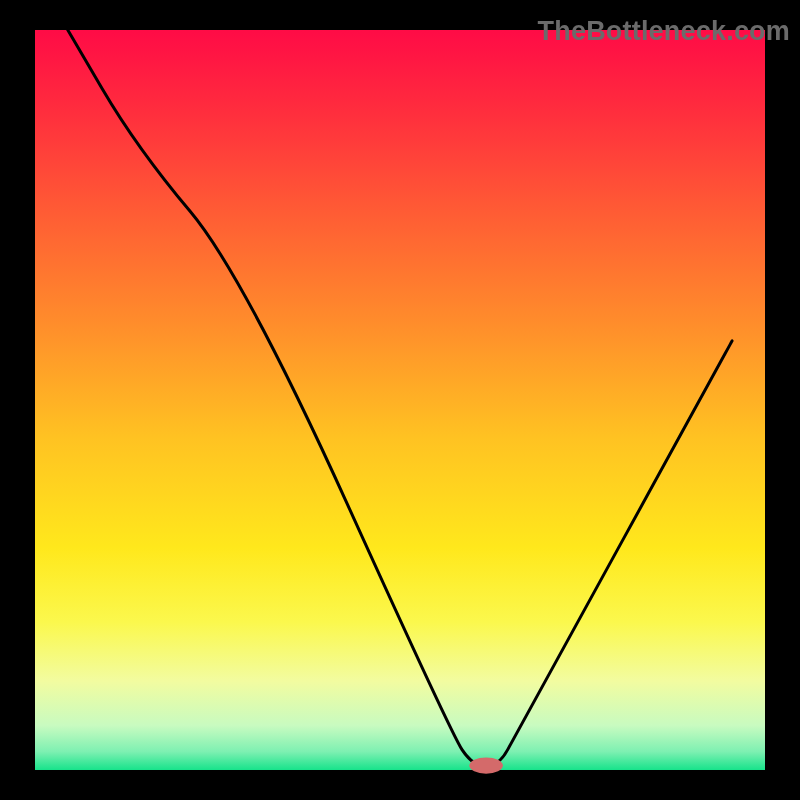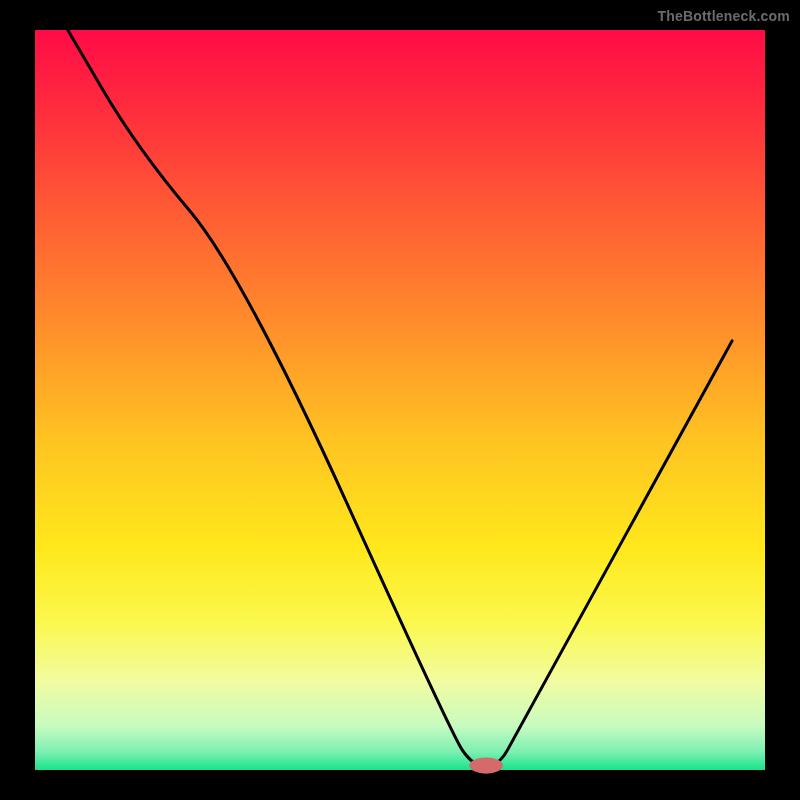--- a/index.html
+++ b/index.html
@@ -10,24 +10,24 @@
     background: #000000;
     overflow: hidden;
   }
   .canvas {
     position: relative;
     width: 800px;
     height: 800px;
   }
   .watermark {
     position: absolute;
-    top: 8px;
+    top: 16px;
     right: 10px;
     font-family: Arial, Helvetica, sans-serif;
-    font-size: 14px;
+    font-size: 27px;
     font-weight: 600;
     color: #6b6b6b;
     letter-spacing: 0.2px;
     z-index: 50;
   }
   svg.plot {
     position: absolute;
     left: 0;
     top: 0;
   }

